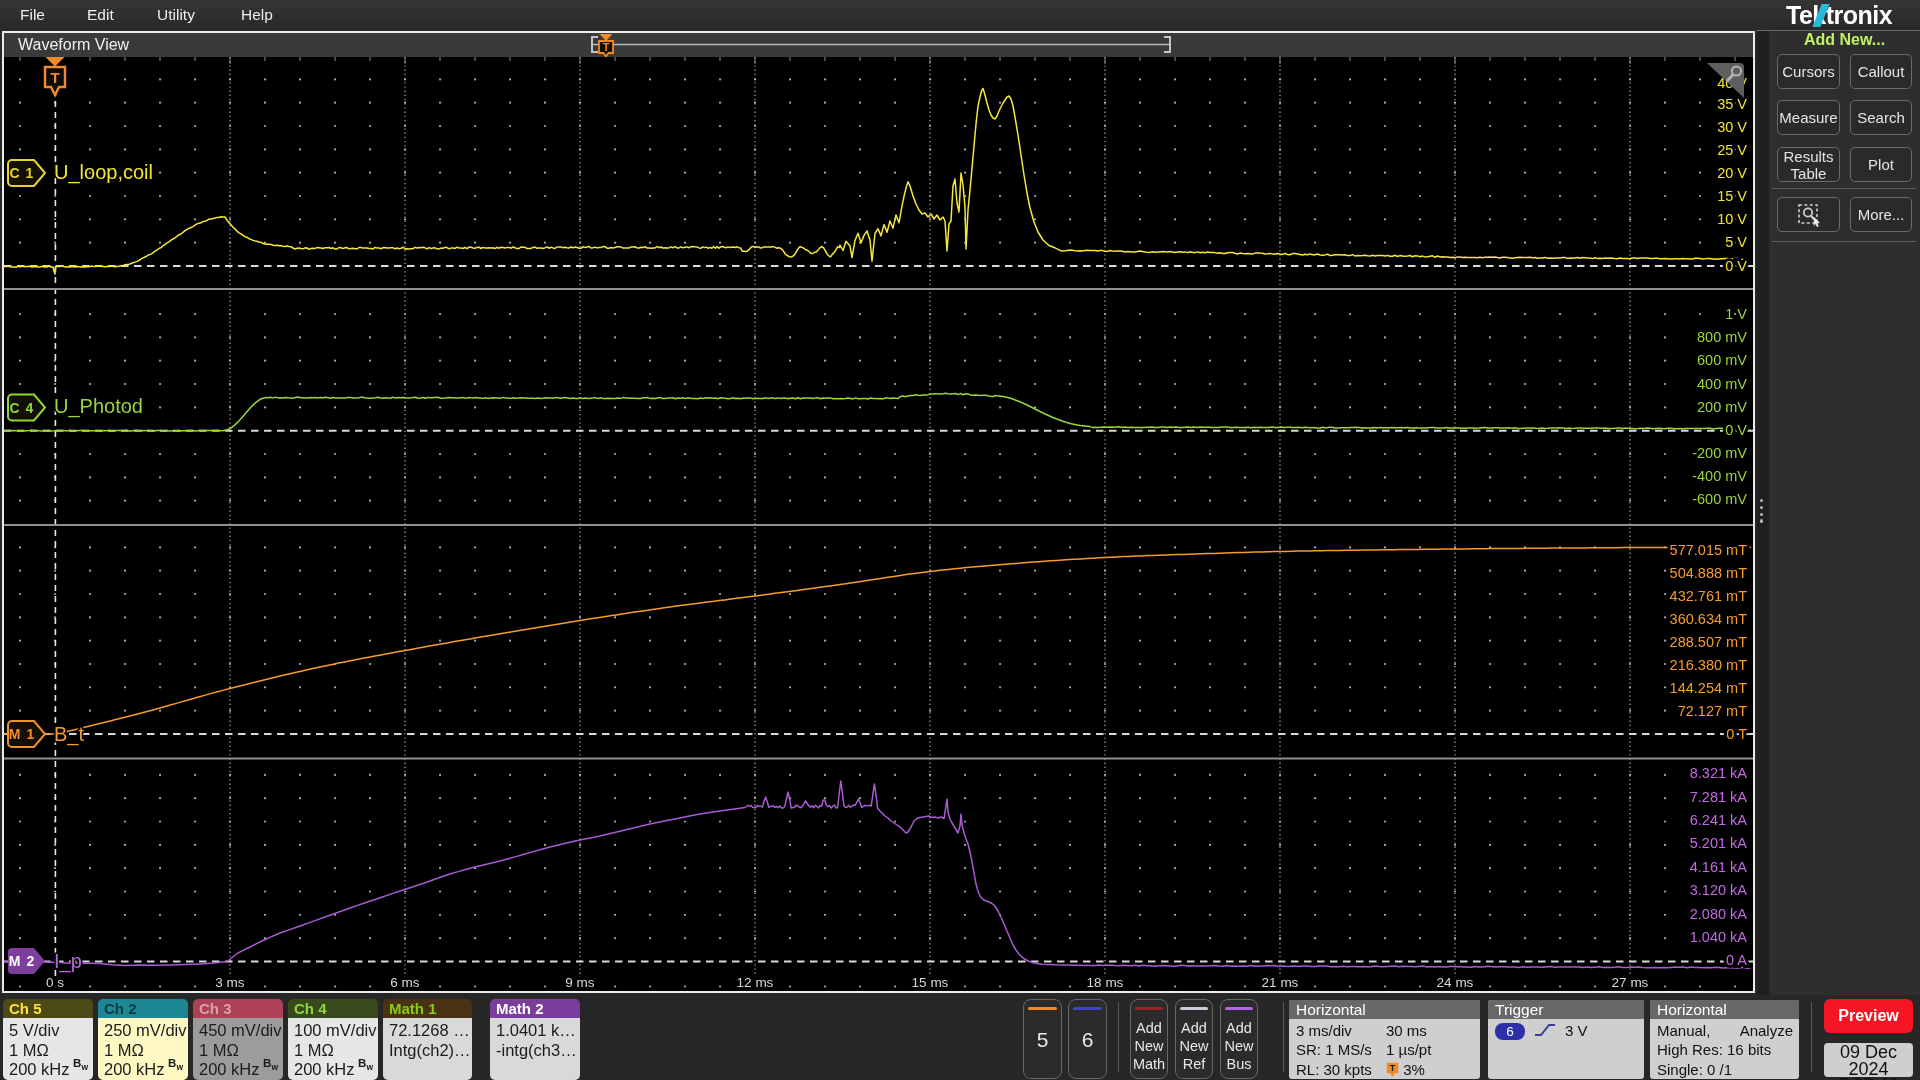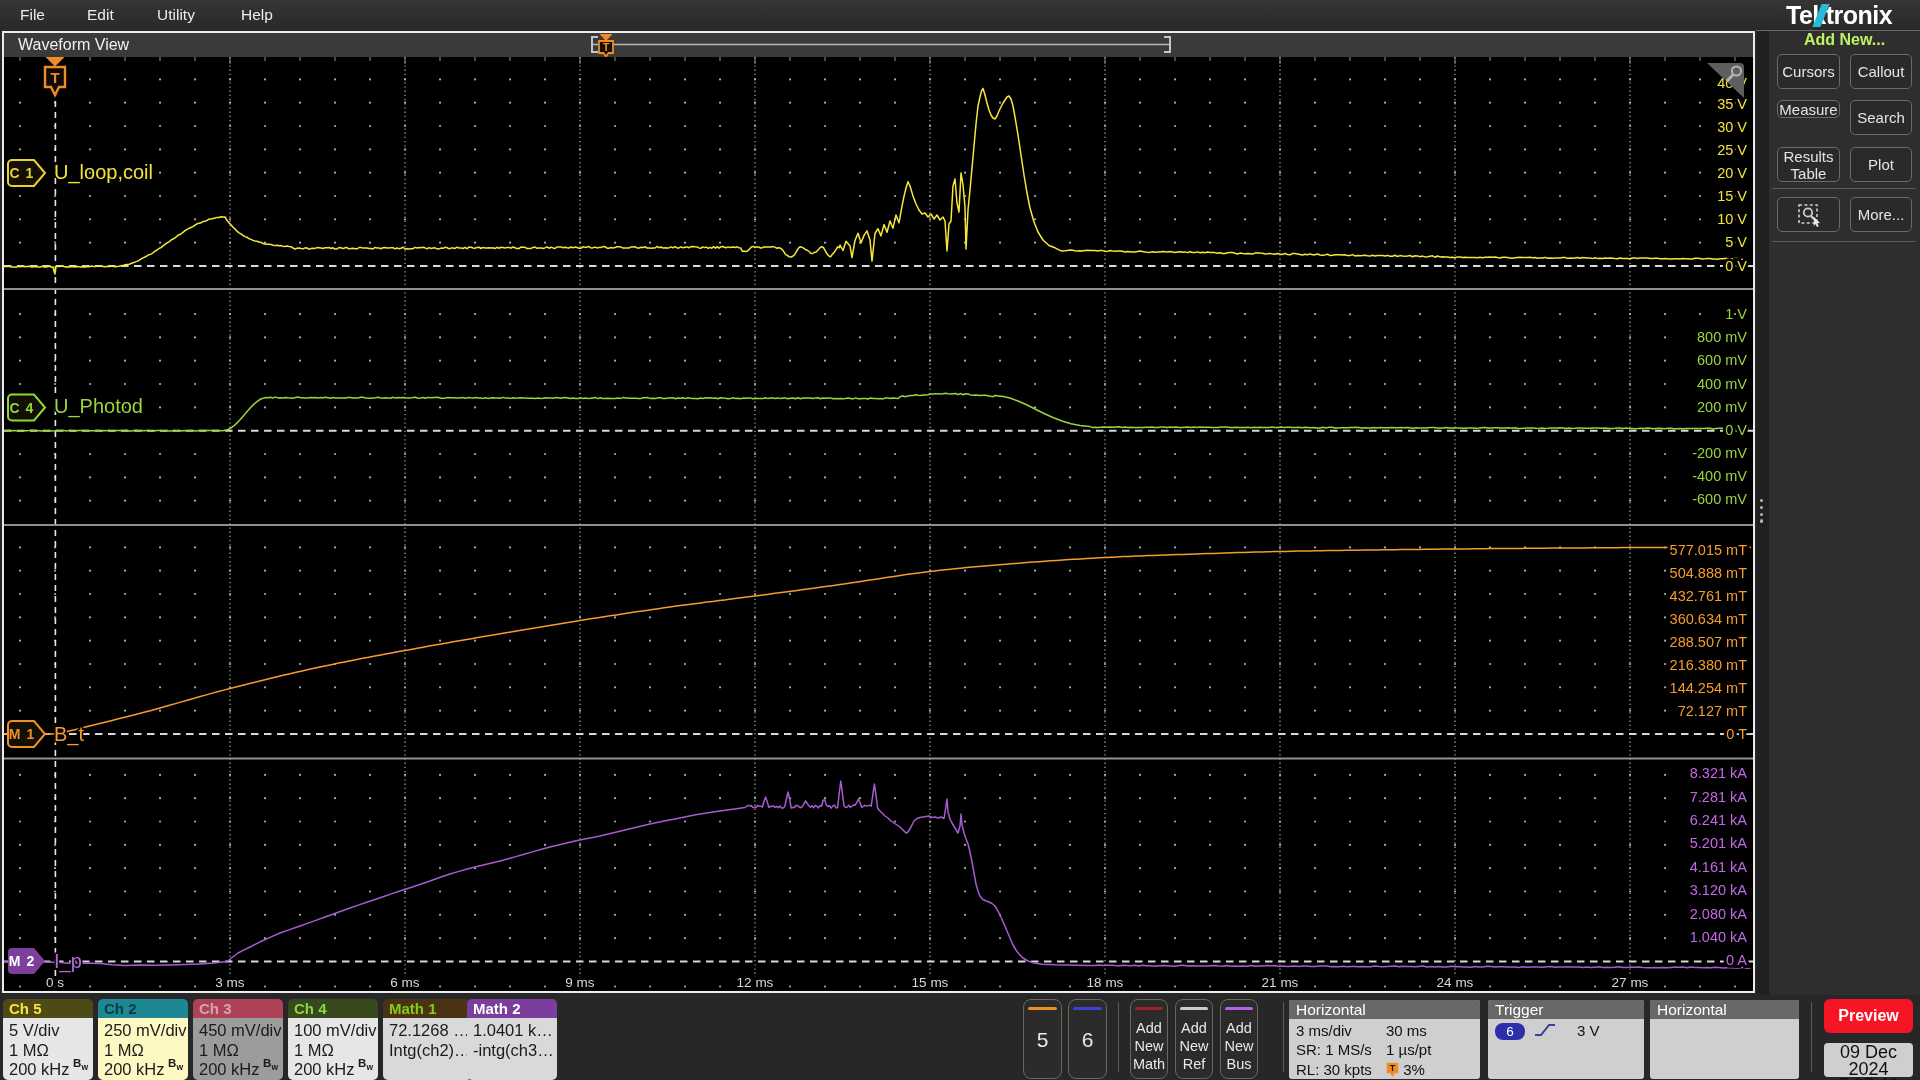--- a/index.html
+++ b/index.html
@@ -259,21 +259,21 @@
 <div id="handle">
     <i></i>
     <i></i>
     <i></i>
     <i></i>
   </div>
 <div id="sidebar">
   <div id="addnew" style="top:0px">Add New...</div>
   <div class="sbtn" style="left:8px;top:23px;width:63px;height:35px">Cursors</div>
   <div class="sbtn" style="left:81px;top:23px;width:62px;height:35px">Callout</div>
-  <div class="sbtn" style="left:8px;top:69px;width:63px;height:18px">Measure</div>
+  <div class="sbtn" style="left:8px;top:69px;width:63px;height:35px">Measure</div>
   <div class="sbtn" style="left:81px;top:69px;width:62px;height:35px">Search</div>
   <div class="sbtn" style="left:8px;top:116px;width:63px;height:35px">Results<br>Table</div>
   <div class="sbtn" style="left:81px;top:116px;width:62px;height:35px">Plot</div>
   <div class="ssep" style="top:157px"></div>
   <div class="sbtn" style="left:8px;top:166px;width:63px;height:35px">
       <svg width="30" height="26" viewBox="0 0 30 26">
         <rect x="5" y="3" width="18" height="18" fill="none" stroke="#cfcfcf" stroke-width="1.6" stroke-dasharray="3 2.4"></rect>
         <circle cx="14" cy="10.5" r="4.2" fill="none" stroke="#cfcfcf" stroke-width="1.8"></circle>
         <line x1="17" y1="14" x2="20.5" y2="17.5" stroke="#cfcfcf" stroke-width="2.4"></line>
         <path d="M20,15 l6,6 l-2.6,0.2 l1.4,3 l-1.8,0.9 l-1.5,-3.1 l-1.8,1.9 z" fill="#e8e8e8"></path>
@@ -319,21 +319,21 @@
         <span class="bw">B<span>w</span></span>
       </div>
     </div>
     <div class="badge" style="left:383px;width:89px">
       <div class="bhdr" style="background:#4a3214;color:#84cc16">Math 1</div>
       <div class="bbody" style="background:#d9d9d9">
         <div class="brow">72.1268 …</div>
         <div class="brow">Intg(ch2)…</div>
       </div>
     </div>
-    <div class="badge" style="left:467px;width:90px">
+    <div class="badge" style="left:490px;width:90px">
       <div class="bhdr" style="background:#7b3e9c;color:#ffffff">Math 2</div>
       <div class="bbody" style="background:#d9d9d9">
         <div class="brow">1.0401 k…</div>
         <div class="brow">-intg(ch3…</div>
       </div>
     </div>
   <div class="nbtn" style="left:1023px;width:39px">
       <div class="cline" style="background:#f08c28"></div>
       <div class="num">5</div>
     </div>
@@ -377,21 +377,33 @@
     </div>
   </div>
   <div class="panel" style="left:1488px;width:156px">
     <div class="phdr">Trigger</div>
     <div class="pbody">
       <div class="prow" style="align-items:center">
           <span style="display:inline-block;width:30px;height:17px;background:#2d2fa8;border-radius:8px;color:#fff;font-size:13.5px;text-align:center;line-height:17px;margin-top:1px">6</span>
           <span style="margin-left:8px"><svg width="24" height="16" viewBox="0 0 24 16" style="vertical-align:-2px">
               <path d="M2,13 h6 l8,-10 h6" fill="none" stroke="#3a3f9a" stroke-width="2"></path>
             </svg></span>
-          <span style="margin-left:20px">3 V</span>
+          <span style="margin-left:8px">3 V</span>
         </div>
     </div>
   </div>
   <div class="panel" style="left:1650px;width:149px">
     <div class="phdr">Horizontal</div>
+    <div class="pbody">
+      <div class="prow" style="justify-content:space-between;width:136px">
+          <span>Manual,</span>
+          <span>Analyze</span>
+        </div>
+      <div class="prow">
+          <span>High Res: 16 bits</span>
+        </div>
+      <div class="prow">
+          <span>Single: 0 /1</span>
+        </div>
+    </div>
   </div>
   <div id="previewbtn">Preview</div>
   <div id="datetime">09 Dec 2024<br>7:07:46 PM</div>
 </div>
 </body></html>

